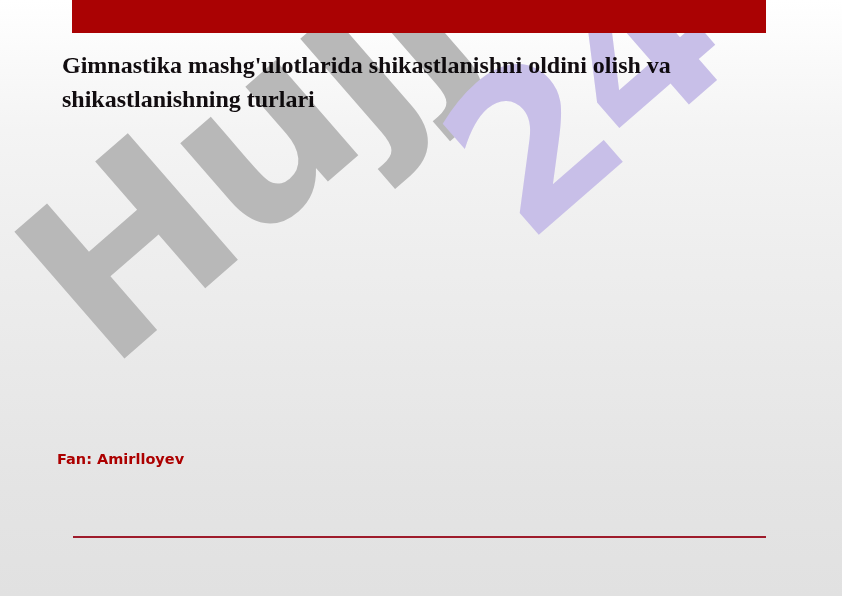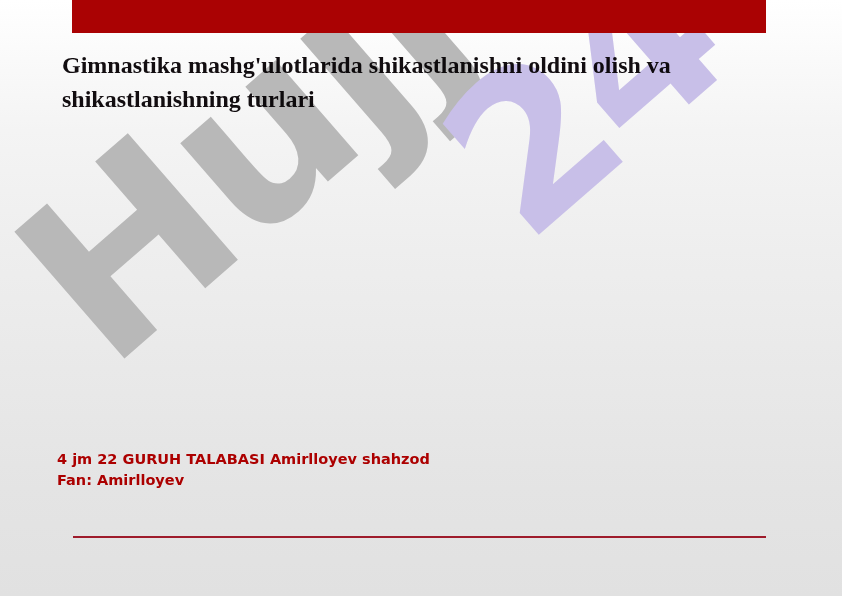--- a/index.html
+++ b/index.html
@@ -134,20 +134,19 @@
     <div class="wm-24">24</div>
   </div>
 
   <div class="content-layer">
 
     <div class="top-bar"></div>
 
     <h1 class="title">Gimnastika mashg'ulotlarida shikastlanishni oldini olish va shikastlanishning turlari</h1>
 
     <div class="subtitle-block">
-      <span class="subtitle-line">4 jm 22 GURUH TALABASI Amirlloyev shahzod</span>
       <span class="subtitle-line">Fan: Amirlloyev</span>
     </div>
 
     <div class="divider"></div>
 
   </div>
 </div>
 
 </body></html>

